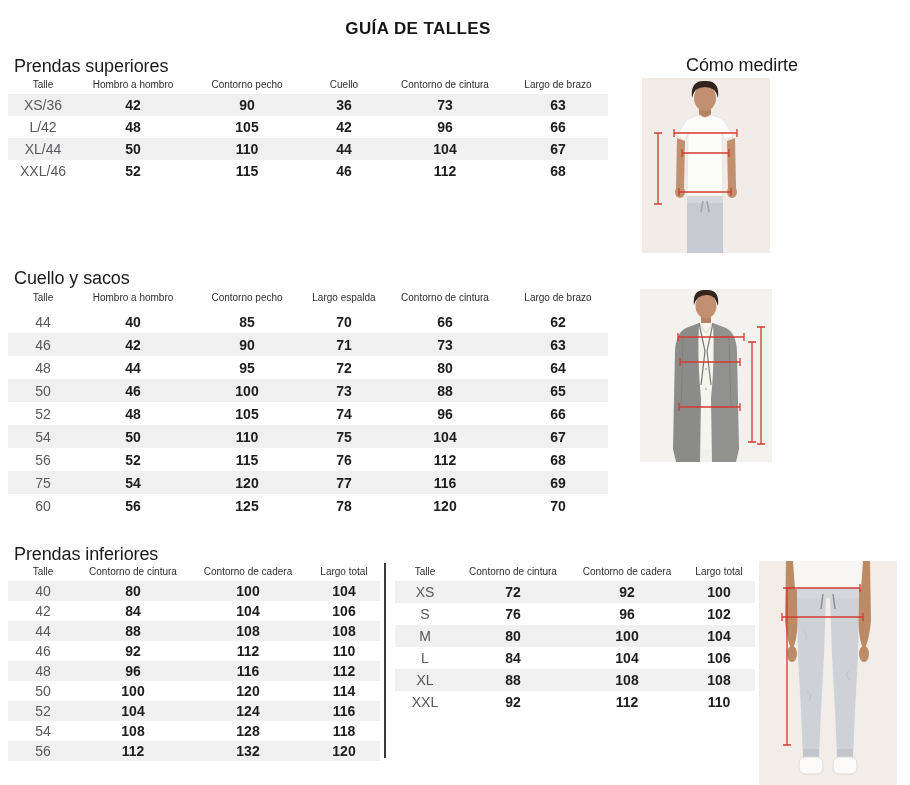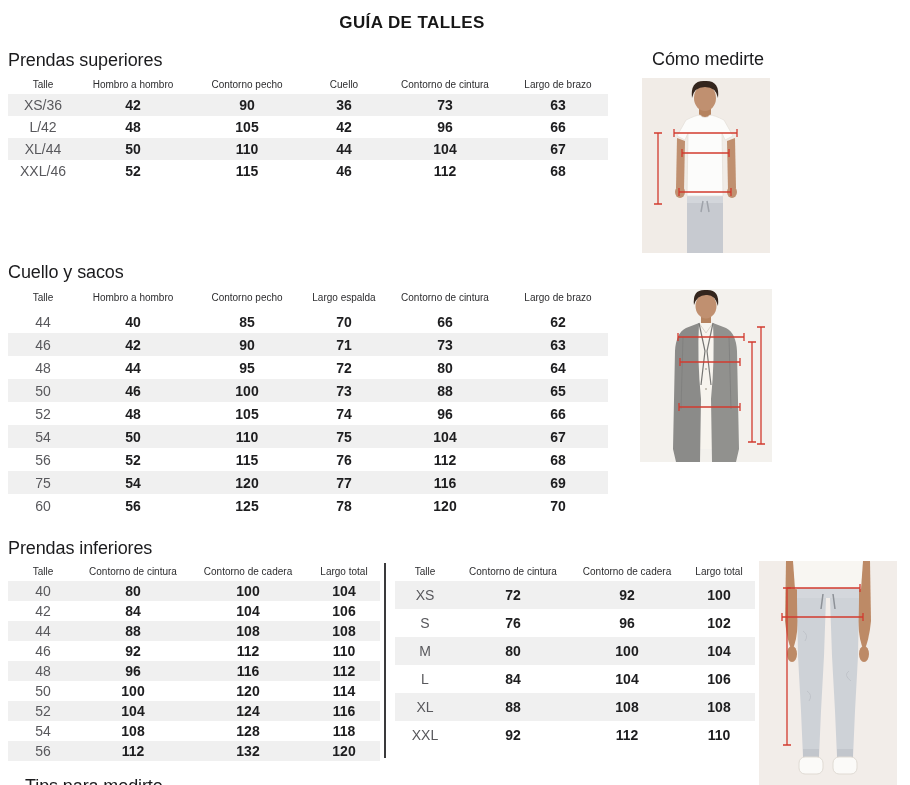--- a/index.html
+++ b/index.html
@@ -1,29 +1,29 @@
 <!DOCTYPE html>
 <html><head>
 <meta charset="utf-8">
 <style>
   html,body{margin:0;padding:0;background:#ffffff;}
   #canvas{
     position:relative;width:910px;height:785px;background:#ffffff;overflow:hidden;
     font-family:"Liberation Sans","DejaVu Sans",sans-serif;color:#1d1d1f;
   }
-  h1,h2{margin:0;padding:0;font-weight:500;}
+  h1,h2{margin:6px;padding:0;font-weight:500;}
   #page-title{
     position:absolute;left:0;top:13px;width:824px;text-align:center;
     font-size:17px;font-weight:700;letter-spacing:.4px;color:#161616;
   }
   .sec{position:absolute;font-size:18px;letter-spacing:-.1px;color:#1b1b1d;white-space:nowrap;}
   #h-sup{left:8px;top:50px;}
   #h-amb{left:8px;top:262px;}
   #h-inf{left:8px;top:538px;}
-  #h-med{left:652px;top:49px;}
+  #h-med{left:680px;top:49px;}
   #h-partial{left:25px;top:776px;}
 
   table.size-table{
     position:absolute;border-collapse:collapse;table-layout:fixed;
   }
   table.size-table th{
     font-size:10px;font-weight:400;color:#2d2d2f;text-align:center;
     white-space:nowrap;overflow:visible;padding:0;vertical-align:middle;
   }
   table.size-table td{
@@ -33,21 +33,21 @@
   table.size-table td.size-col{font-weight:400;color:#58585c;}
   table.size-table tr.stripe td{background:#f0f0f0;}
 
   #t-sup{left:8px;top:74px;width:600px;}
   #t-sup thead tr{height:20px;} #t-sup tbody tr{height:22px;border-radius:11px;}
   #t-amb{left:8px;top:284px;width:600px;}
   #t-amb thead tr{height:26px;} #t-amb tbody tr{height:23px;}
   #t-infl{left:8px;top:561px;width:372px;}
   #t-infl thead tr{height:20px;} #t-infl tbody tr{height:20px;}
   #t-infr{left:395px;top:561px;width:360px;}
-  #t-infr thead tr{height:20px;} #t-infr tbody tr{height:28px;padding-left:28px;}
+  #t-infr thead tr{height:20px;} #t-infr tbody tr{height:22px;padding-left:28px;}
 
   #divider{position:absolute;left:384px;top:563px;width:2px;height:195px;background:#3a3a3c;}
 
   figure.photo{position:absolute;margin:0;padding:0;}
   figure.photo svg{display:block;}
   #ph1{left:642px;top:78px;width:128px;height:175px;}
   #ph2{left:640px;top:289px;width:132px;height:173px;}
   #ph3{left:759px;top:561px;width:138px;height:224px;}
 </style>
 </head>

